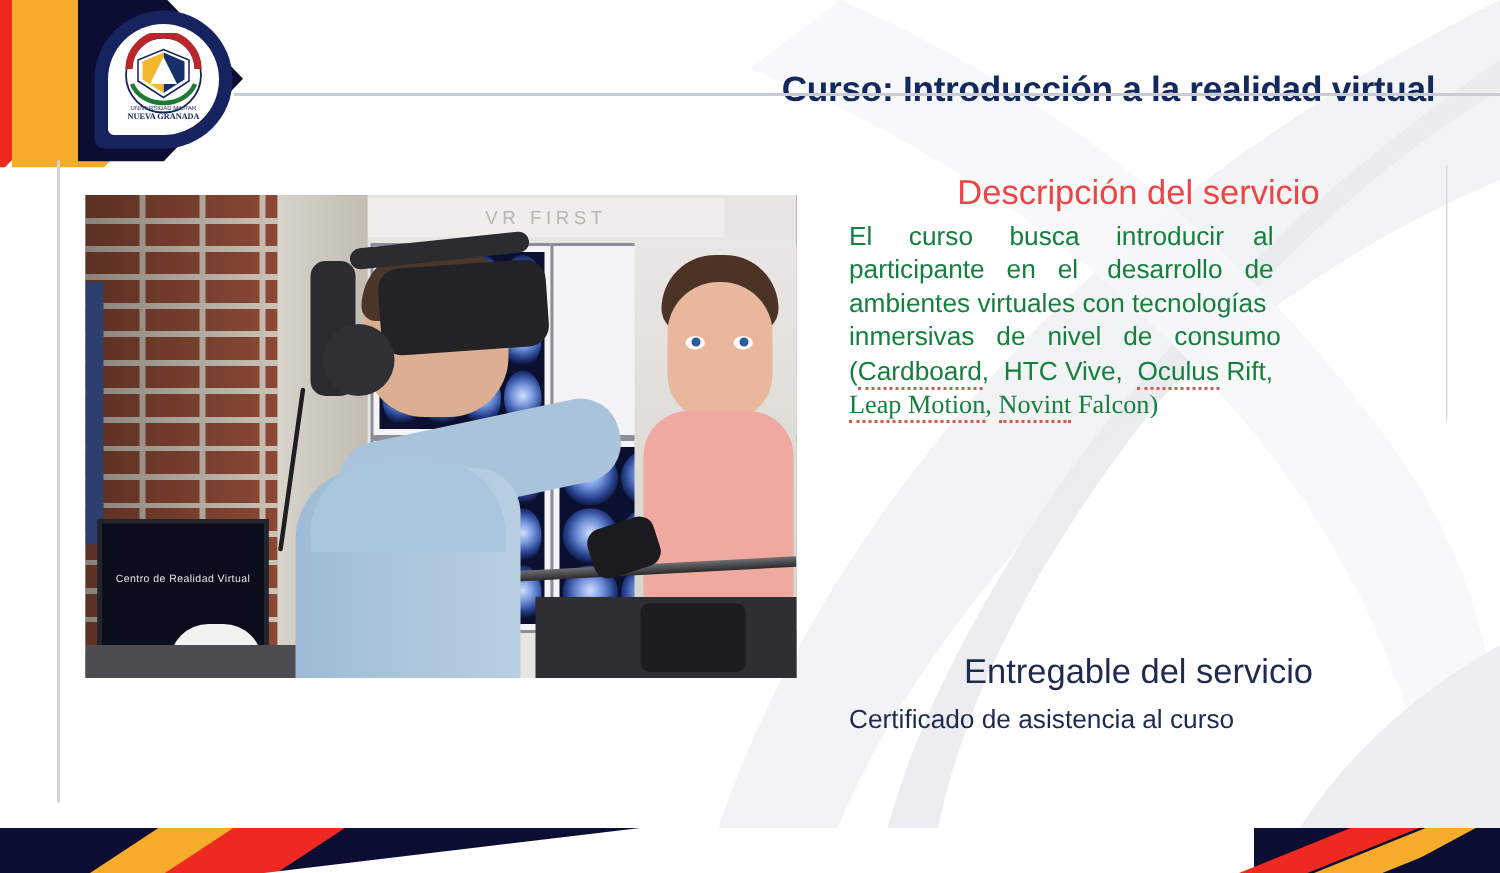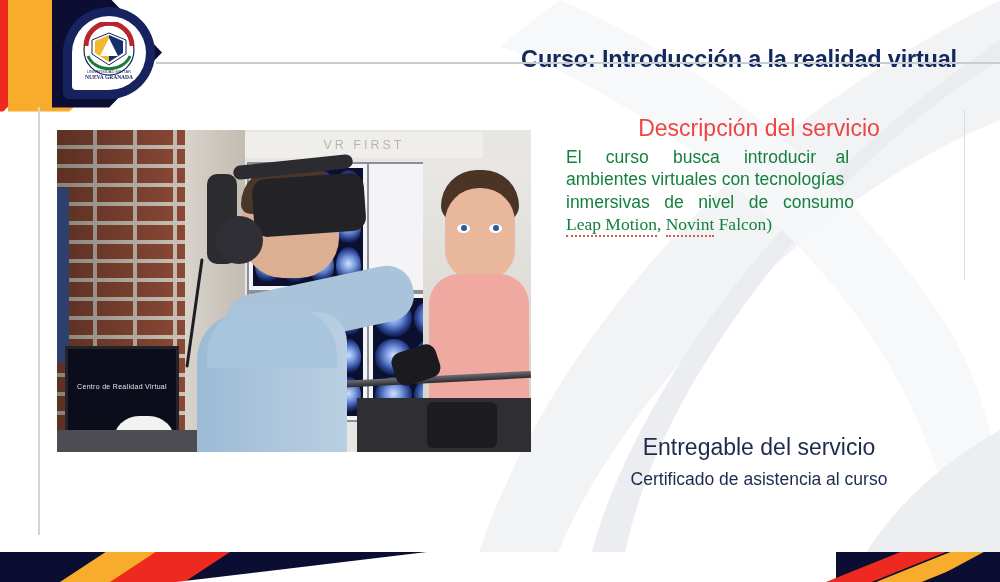--- a/index.html
+++ b/index.html
@@ -361,21 +361,21 @@
     text-align: center;
     font-size: 23px;
     color: #1f2a4d;
     font-weight: normal;
   }
   .p-deliv {
     position: absolute;
     left: 566px;
     top: 469px;
     width: 386px;
-    text-align: center;
+    text-align: left;
     font-size: 17.5px;
     color: #1d2a4f;
   }
 
   
   .footer {
     position: absolute;
     left: 0;
     bottom: 0;
     width: 1000px;
@@ -552,22 +552,24 @@
     <div class="ph-hmd-strap-top"></div>
     <div class="ph-hmd-strap-side"></div>
     <div class="ph-earcup"></div>
     <div class="ph-cable"></div>
   </div>
 
   <div class="col-right">
     <div class="h-desc">Descripción del servicio</div>
     <div class="p-desc">
       <span>El&nbsp;&nbsp;&nbsp;&nbsp;&nbsp;curso&nbsp;&nbsp;&nbsp;&nbsp;&nbsp;busca&nbsp;&nbsp;&nbsp;&nbsp;&nbsp;introducir&nbsp;&nbsp;&nbsp;&nbsp;al<br></span>
+      <span>participante&nbsp;&nbsp;&nbsp;en&nbsp;&nbsp;&nbsp;el&nbsp;&nbsp;&nbsp;&nbsp;desarrollo&nbsp;&nbsp;&nbsp;de<br></span>
       <span>ambientes virtuales con tecnologías<br></span>
       <span>inmersivas&nbsp;&nbsp;&nbsp;de&nbsp;&nbsp;&nbsp;nivel&nbsp;&nbsp;&nbsp;de&nbsp;&nbsp;&nbsp;consumo<br></span>
+      <span>(<span class="sp">Cardboard</span>,&nbsp;&nbsp;HTC&nbsp;Vive,&nbsp;&nbsp;<span class="sp">Oculus</span>&nbsp;Rift,<br></span>
       <span class="lastline"><span class="sp">Leap Motion</span>, <span class="sp">Novint</span> Falcon)</span>
     </div>
   </div>
 
   <div class="h-deliv">Entregable del servicio</div>
   <div class="p-deliv">Certificado de asistencia al curso</div>
 
   <div class="footer">
     <div class="f-navy"></div>
     <div class="f-left-orange"></div>

